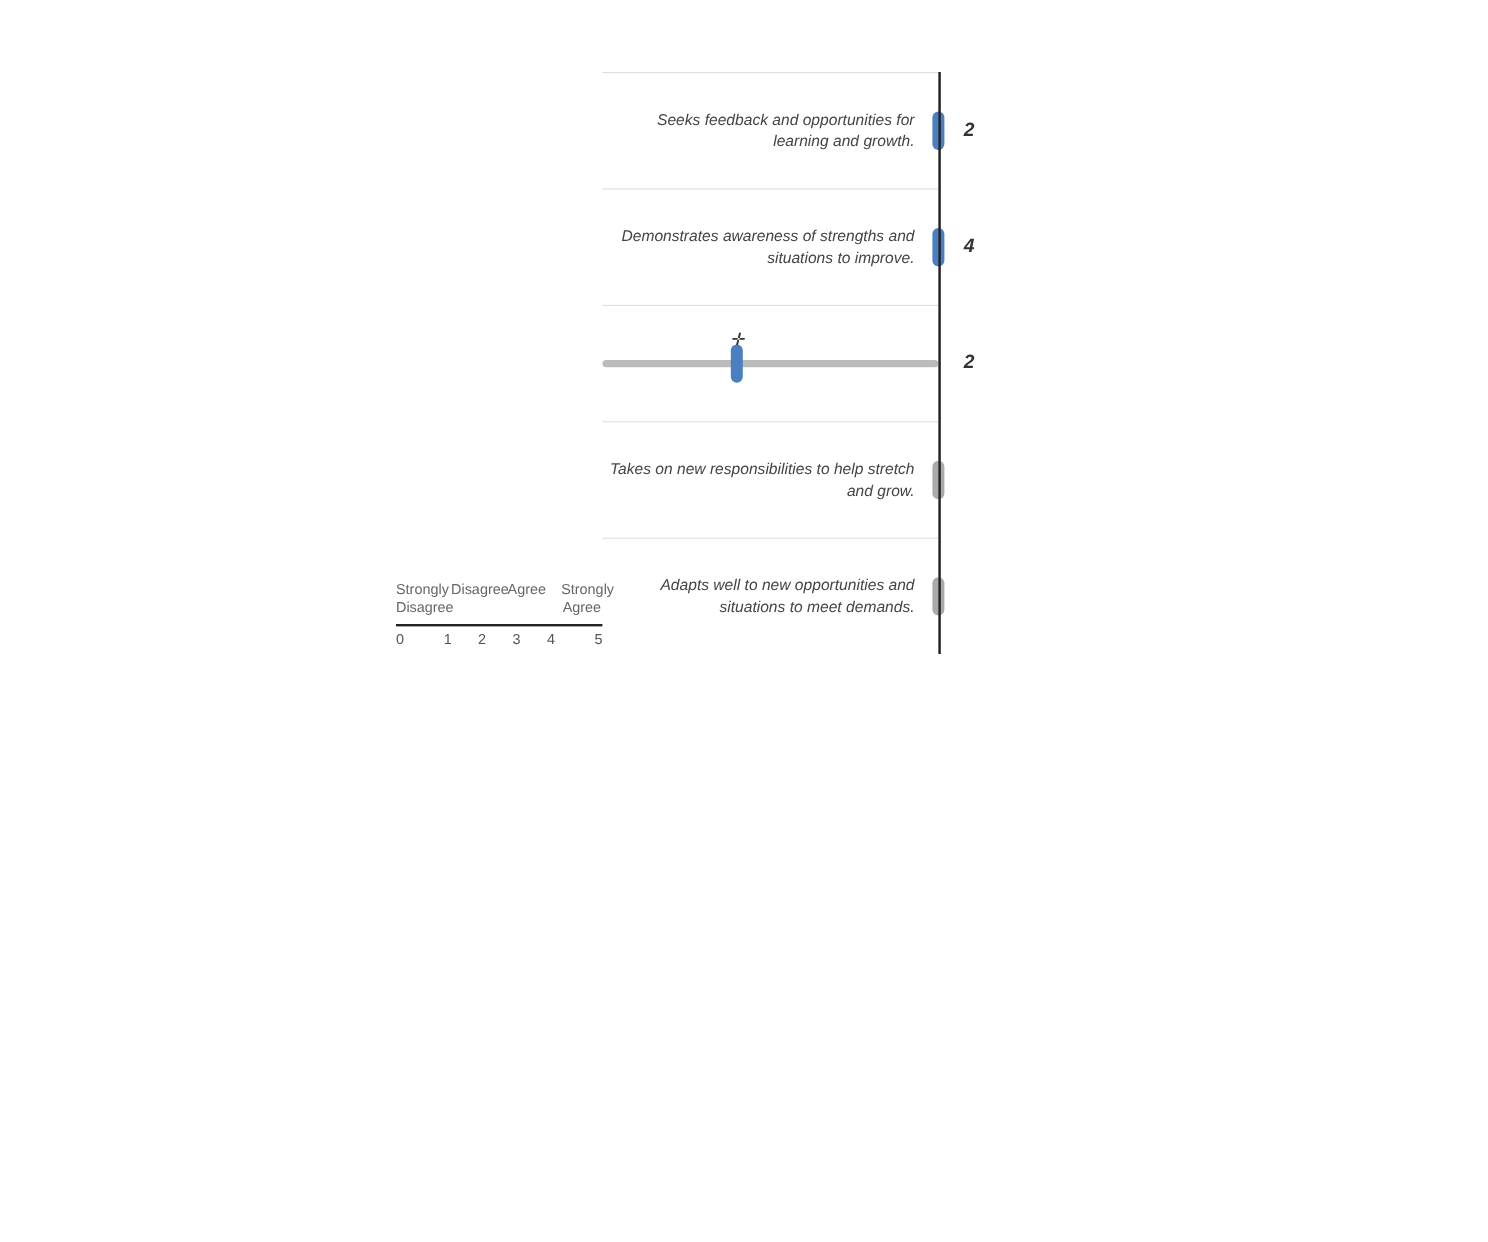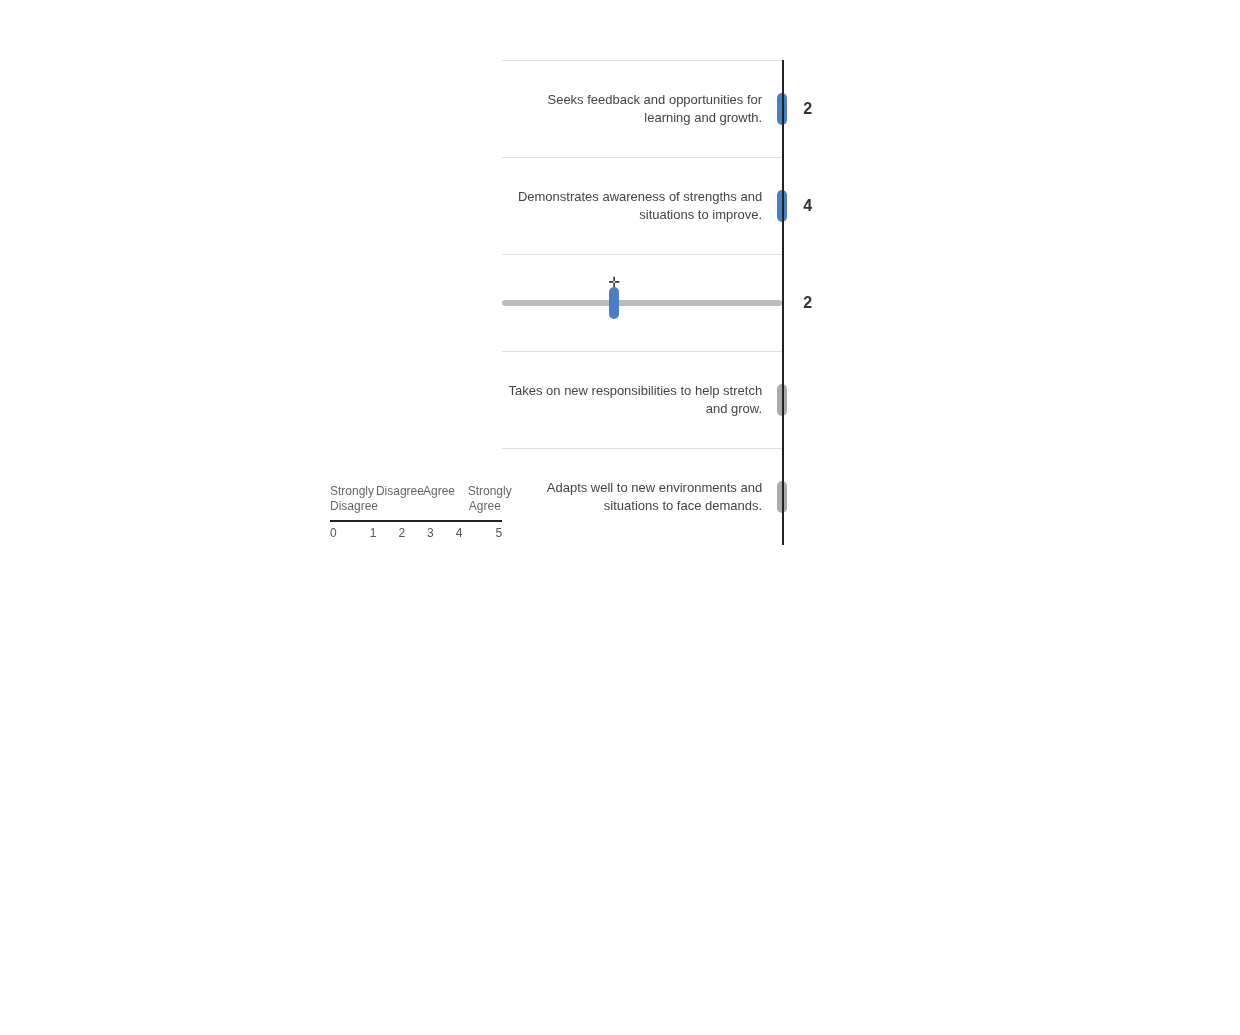--- a/index.html
+++ b/index.html
@@ -165,21 +165,21 @@
         <div class="axis-num">0</div>
         <div class="axis-num">1</div>
         <div class="axis-num">2</div>
         <div class="axis-num">3</div>
         <div class="axis-num">4</div>
         <div class="axis-num">5</div>
       </div>
     </div>
   </div>
 
-  <div class="rows-container" id="rows-container" style="position: relative; margin-right: 40px;">
+  <div class="rows-container" id="rows-container" style="position: relative; margin-right: 40px; font-style: italic;">
 
   <div class="zero-line" style="left: 280px;"></div>
       <div style="position: absolute; inset: 0px 30px 0px 280px; pointer-events: none;">
         <div style="position: absolute; left: 20%; top: 0px; bottom: 0px; width: 1px; background: rgb(221, 221, 221);"></div>
         <div style="position: absolute; left: 40%; top: 0px; bottom: 0px; width: 1px; background: rgb(221, 221, 221);"></div>
         <div style="position: absolute; left: 60%; top: 0px; bottom: 0px; width: 1px; background: rgb(221, 221, 221);"></div>
         <div style="position: absolute; left: 80%; top: 0px; bottom: 0px; width: 1px; background: rgb(221, 221, 221);"></div>
         <div style="position: absolute; left: 100%; top: 0px; bottom: 0px; width: 1px; background: rgb(221, 221, 221);"></div>
       </div>
       <div class="question-row">
@@ -207,21 +207,21 @@
         </div>
       </div>
       <div class="question-row">
         <div class="question-label">Takes on new responsibilities to help stretch and grow.</div>
         <div class="bar-row">
           <div class="track"></div>
           <div class="marker marker-gray" style="left: 0%;"></div>
         </div>
       </div>
       <div class="question-row">
-        <div class="question-label">Adapts well to new environments and situations to face demands.</div>
+        <div class="question-label">Adapts well to new opportunities and situations to meet demands.</div>
         <div class="bar-row">
           <div class="track"></div>
           <div class="marker marker-gray" style="left: 0%;"></div>
         </div>
       </div>
     </div>
 
 </div>
 
 </body></html>

